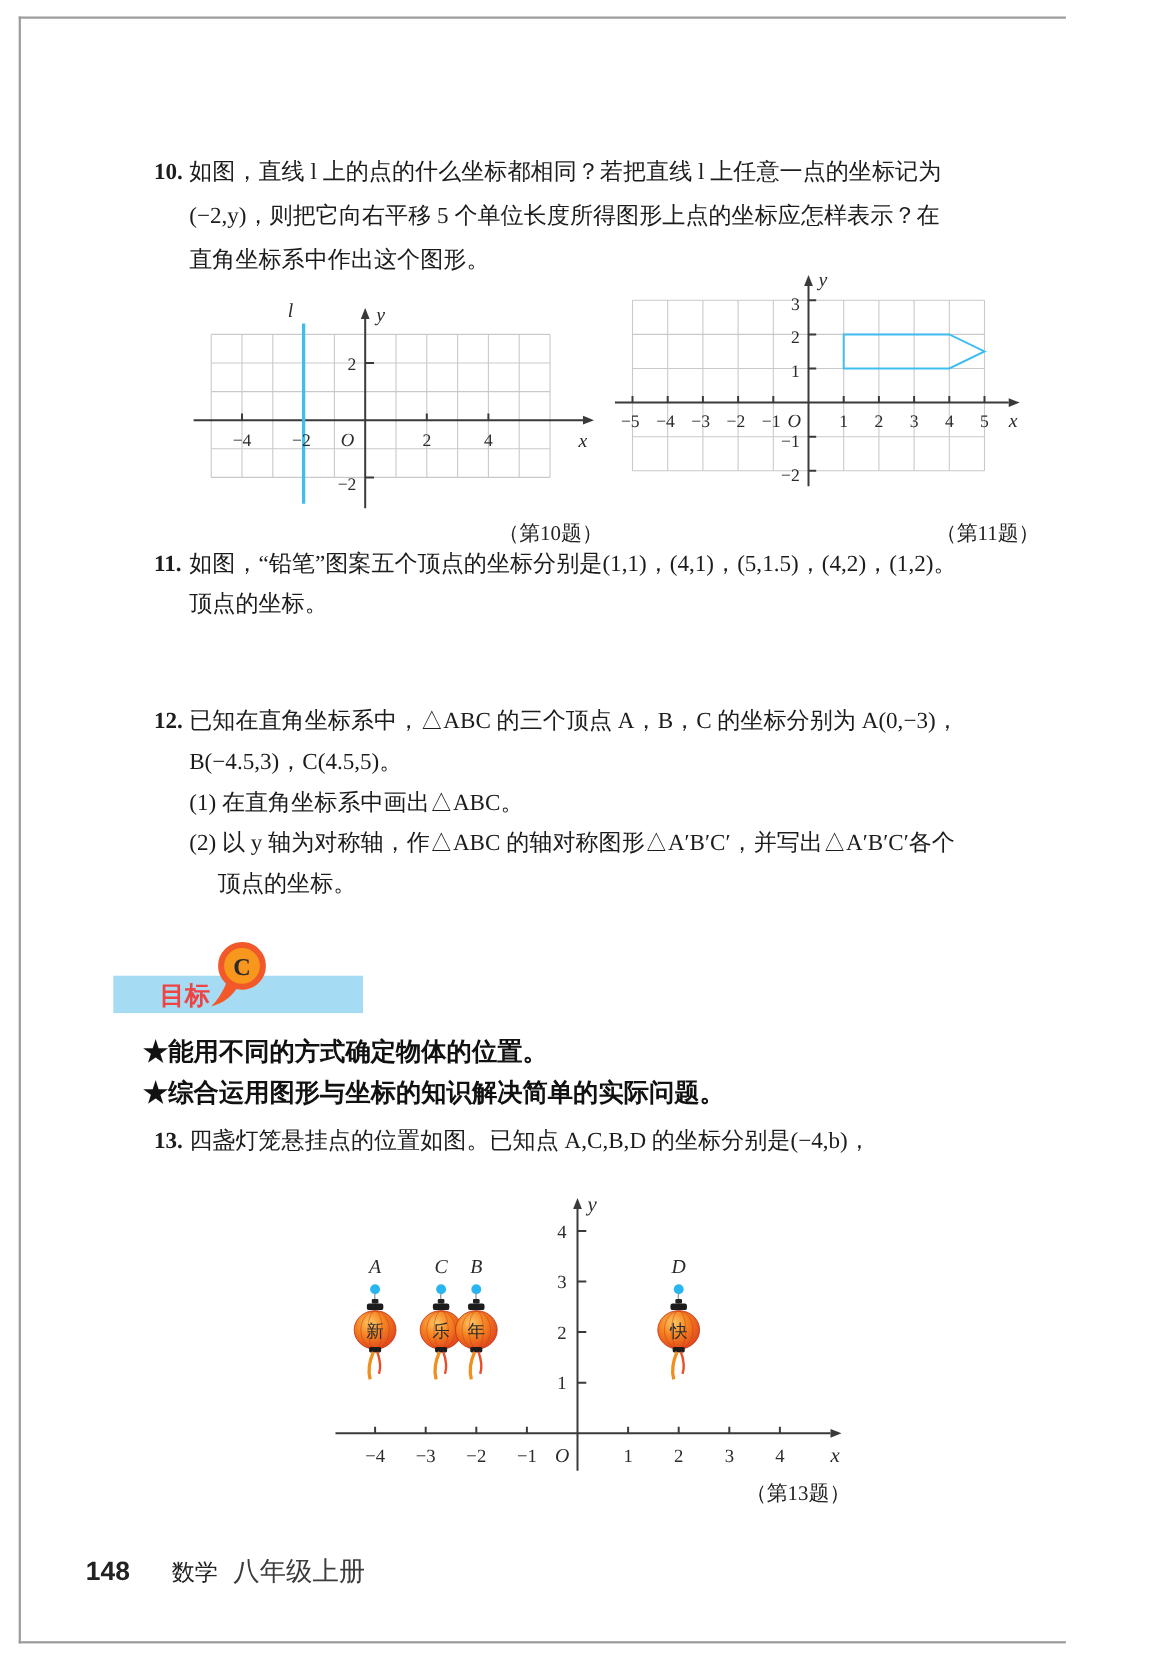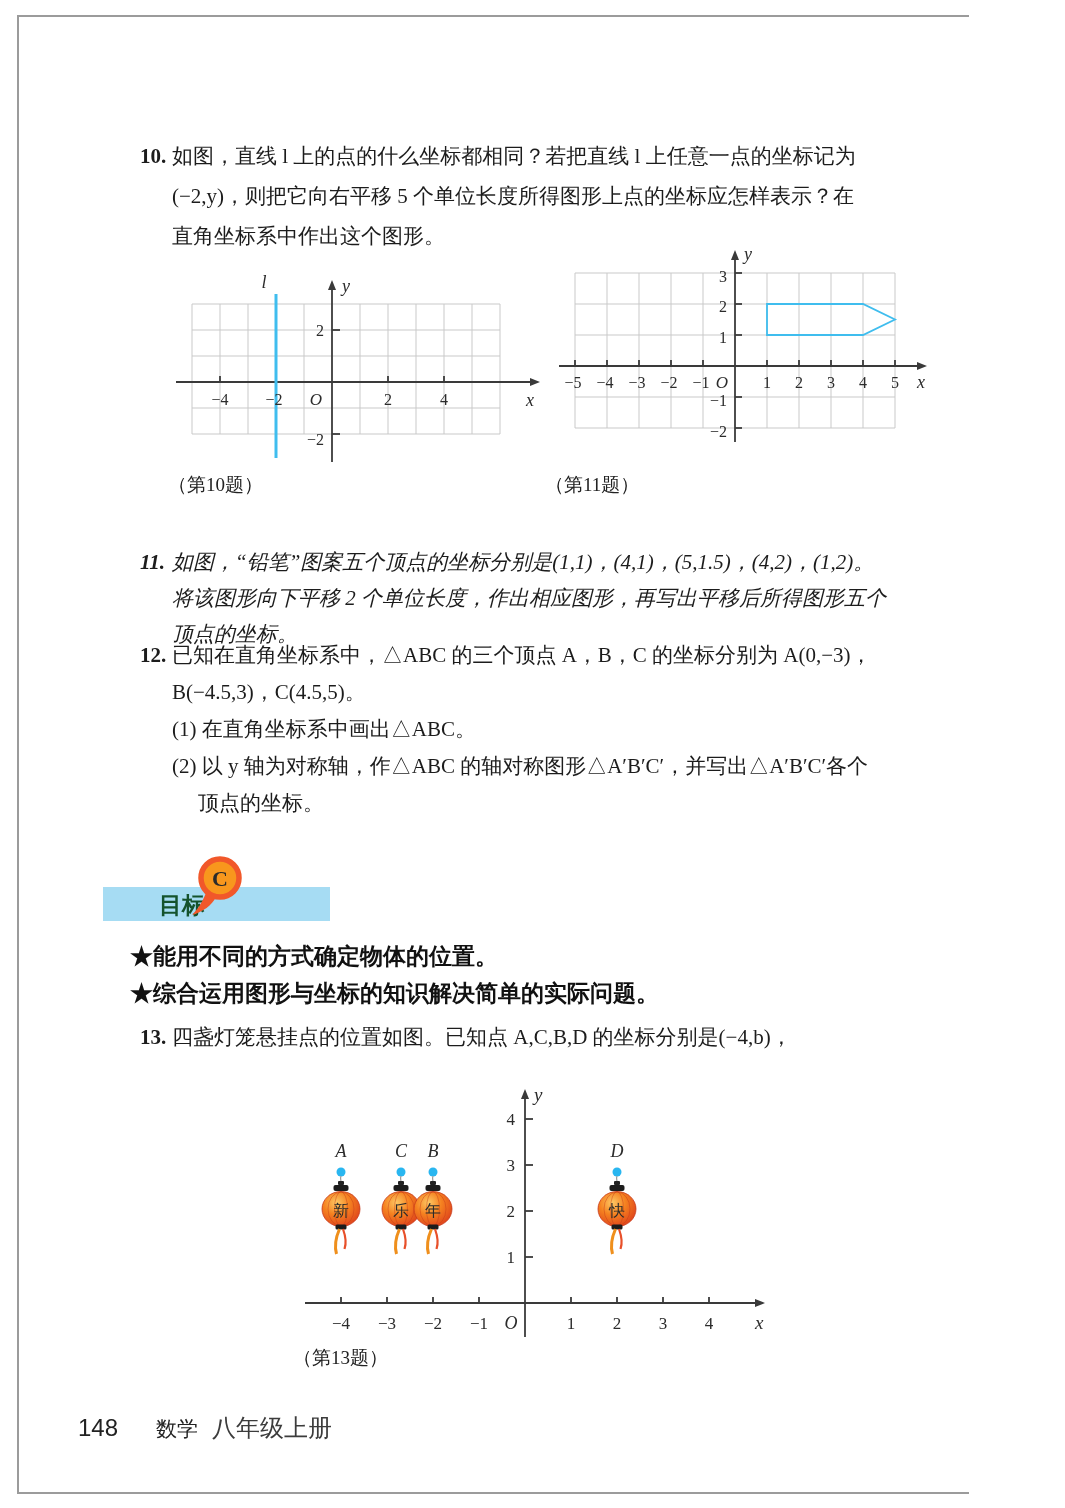--- a/index.html
+++ b/index.html
@@ -5,29 +5,29 @@
   html,body{margin:0;padding:0;background:#ffffff;}
   .page{position:relative;width:969px;height:1508px;background:#fff;overflow:hidden;
         font-family:"Liberation Serif", serif;color:#1a1a1a;}
   .frame{position:absolute;left:17px;top:15px;width:1060px;height:1475px;
          border-top:2px solid #9b9b9b;border-left:2px solid #9b9b9b;border-bottom:2px solid #9b9b9b;}
   .problem{position:absolute;font-size:21px;line-height:37px;color:#1c1c1c;}
   .pline{position:relative;white-space:nowrap;}
   .pnum{font-weight:bold;display:inline-block;width:32px;}
   .indent{padding-left:32px;}
   .indent2{padding-left:58px;}
-  .fig-caption{position:absolute;font-size:19px;color:#222;text-align:left;}
+  .fig-caption{position:absolute;font-size:19px;color:#222;text-align:right;}
   .goal-banner{position:absolute;left:103px;top:887px;width:227px;height:34px;background:#a6dcf3;}
-  .goal-label{position:absolute;left:159px;top:890px;font-family:Liberation Sans, sans-serif;
-              font-weight:bold;font-size:23px;color:#14532d;}
+  .goal-label{position:absolute;left:145px;top:890px;font-family:Liberation Sans, sans-serif;
+              font-weight:bold;font-size:23px;color:#ef4444;}
   .goal-bubble{position:absolute;left:190px;top:851px;}
   .star{position:absolute;left:130px;font-family:"Liberation Sans",sans-serif;
         font-weight:bold;font-size:23px;color:#111;white-space:nowrap;}
   .footer{position:absolute;top:1412px;left:78px;font-family:"Liberation Sans",sans-serif;white-space:nowrap;}
-  .footer .pg{font-weight:normal;font-size:24px;color:#222;}
+  .footer .pg{font-weight:bold;font-size:24px;color:#222;}
   .footer .subj{font-weight:normal;font-size:21px;color:#222;margin-left:38px;}
   .footer .book{font-size:24px;color:#3c3c3c;margin-left:14px;}
   svg text{font-family:"Liberation Serif", serif;fill:#2b2b2b;}
   .it{font-style:italic;}
 </style>
 </head>
 <body>
 
 <div class="page">
   <div class="frame"></div>
@@ -145,23 +145,22 @@
     <g font-size="16">
       <text x="182" y="42" text-anchor="end">3</text>
       <text x="182" y="72" text-anchor="end">2</text>
       <text x="182" y="103" text-anchor="end">1</text>
       <text x="182" y="166" text-anchor="end">−1</text>
       <text x="182" y="197" text-anchor="end">−2</text>
     </g>
   </svg>
   <div class="fig-caption" style="left:545px;top:472px;width:400px;">（第11题）</div>
 
-  <div class="problem" style="left:140px;top:544px;line-height:36px;font-style:italic;">
+  <div class="problem" style="left:140px;top:494px;line-height:36px;">
     <div class="pline"><span class="pnum">11.</span><span>如图，“铅笔”图案五个顶点的坐标分别是(1,1)，(4,1)，(5,1.5)，(4,2)，(1,2)。</span></div>
-    <div class="pline indent">将该图形向下平移 2 个单位长度，作出相应图形，再写出平移后所得图形五个</div>
     <div class="pline indent">顶点的坐标。</div>
   </div>
 
   <div class="problem" style="left:140px;top:637px;line-height:37px;">
     <div class="pline"><span class="pnum">12.</span><span>已知在直角坐标系中，△ABC 的三个顶点 A，B，C 的坐标分别为 A(0,−3)，</span></div>
     <div class="pline indent">B(−4.5,3)，C(4.5,5)。</div>
     <div class="pline indent">(1) 在直角坐标系中画出△ABC。</div>
     <div class="pline indent">(2) 以 y 轴为对称轴，作△ABC 的轴对称图形△A′B′C′，并写出△A′B′C′各个</div>
     <div class="pline indent2">顶点的坐标。</div>
   </div>

